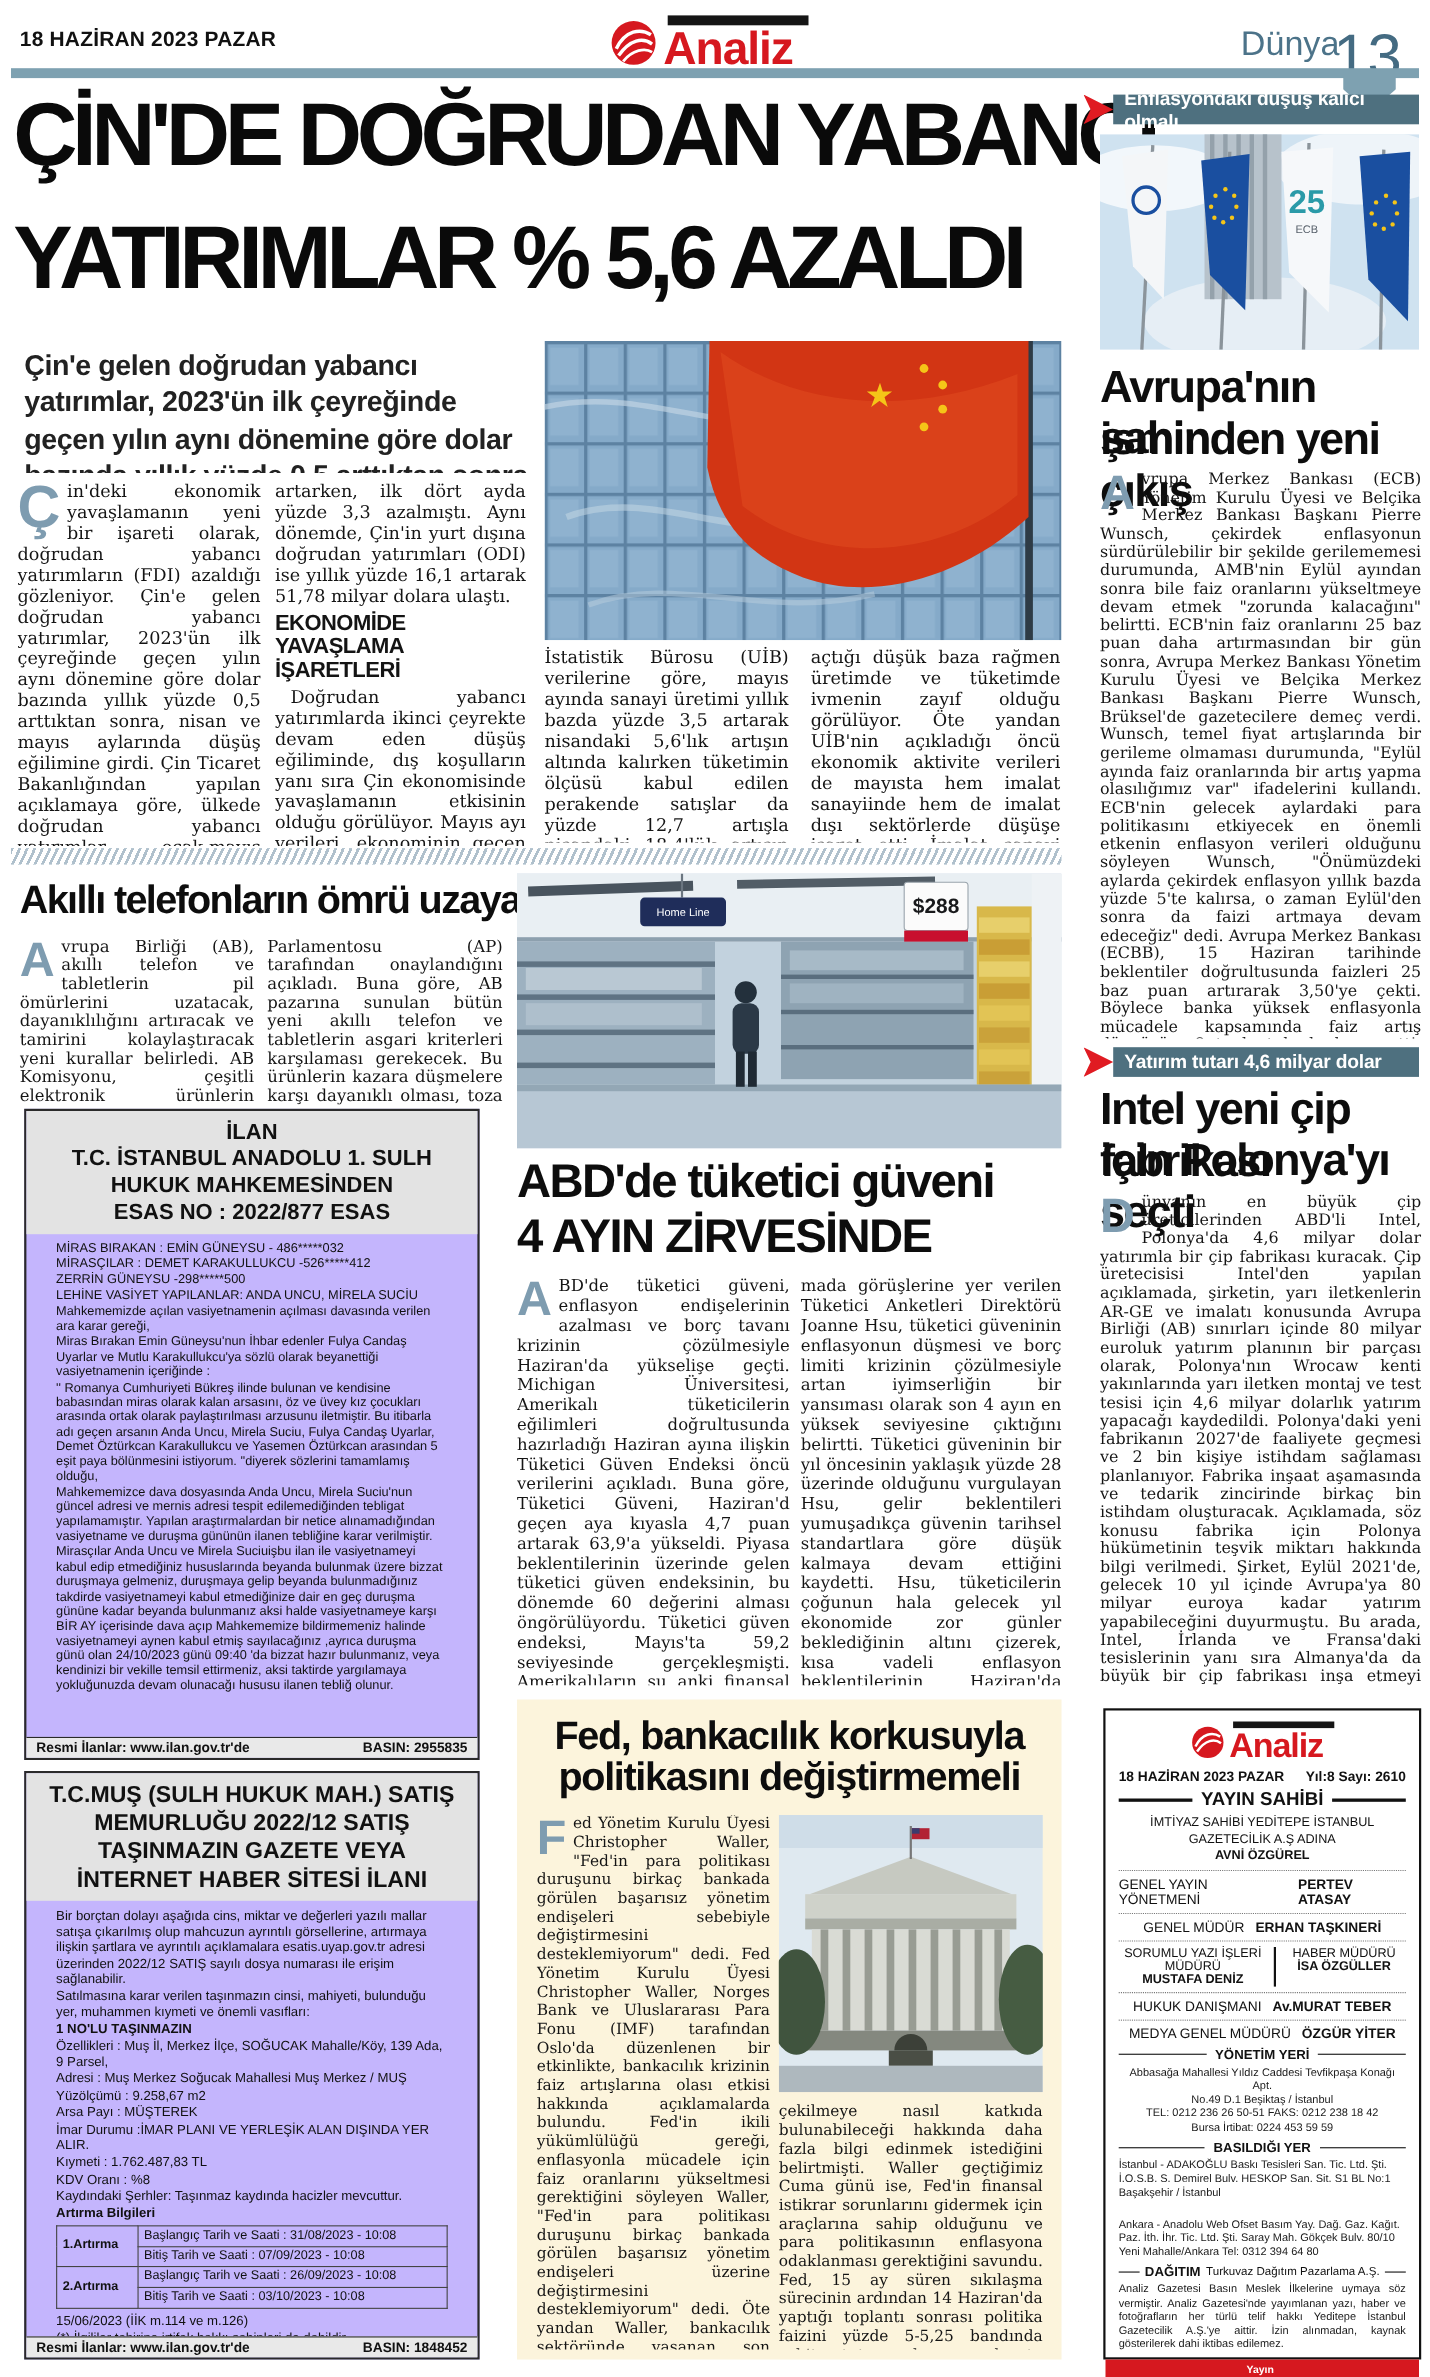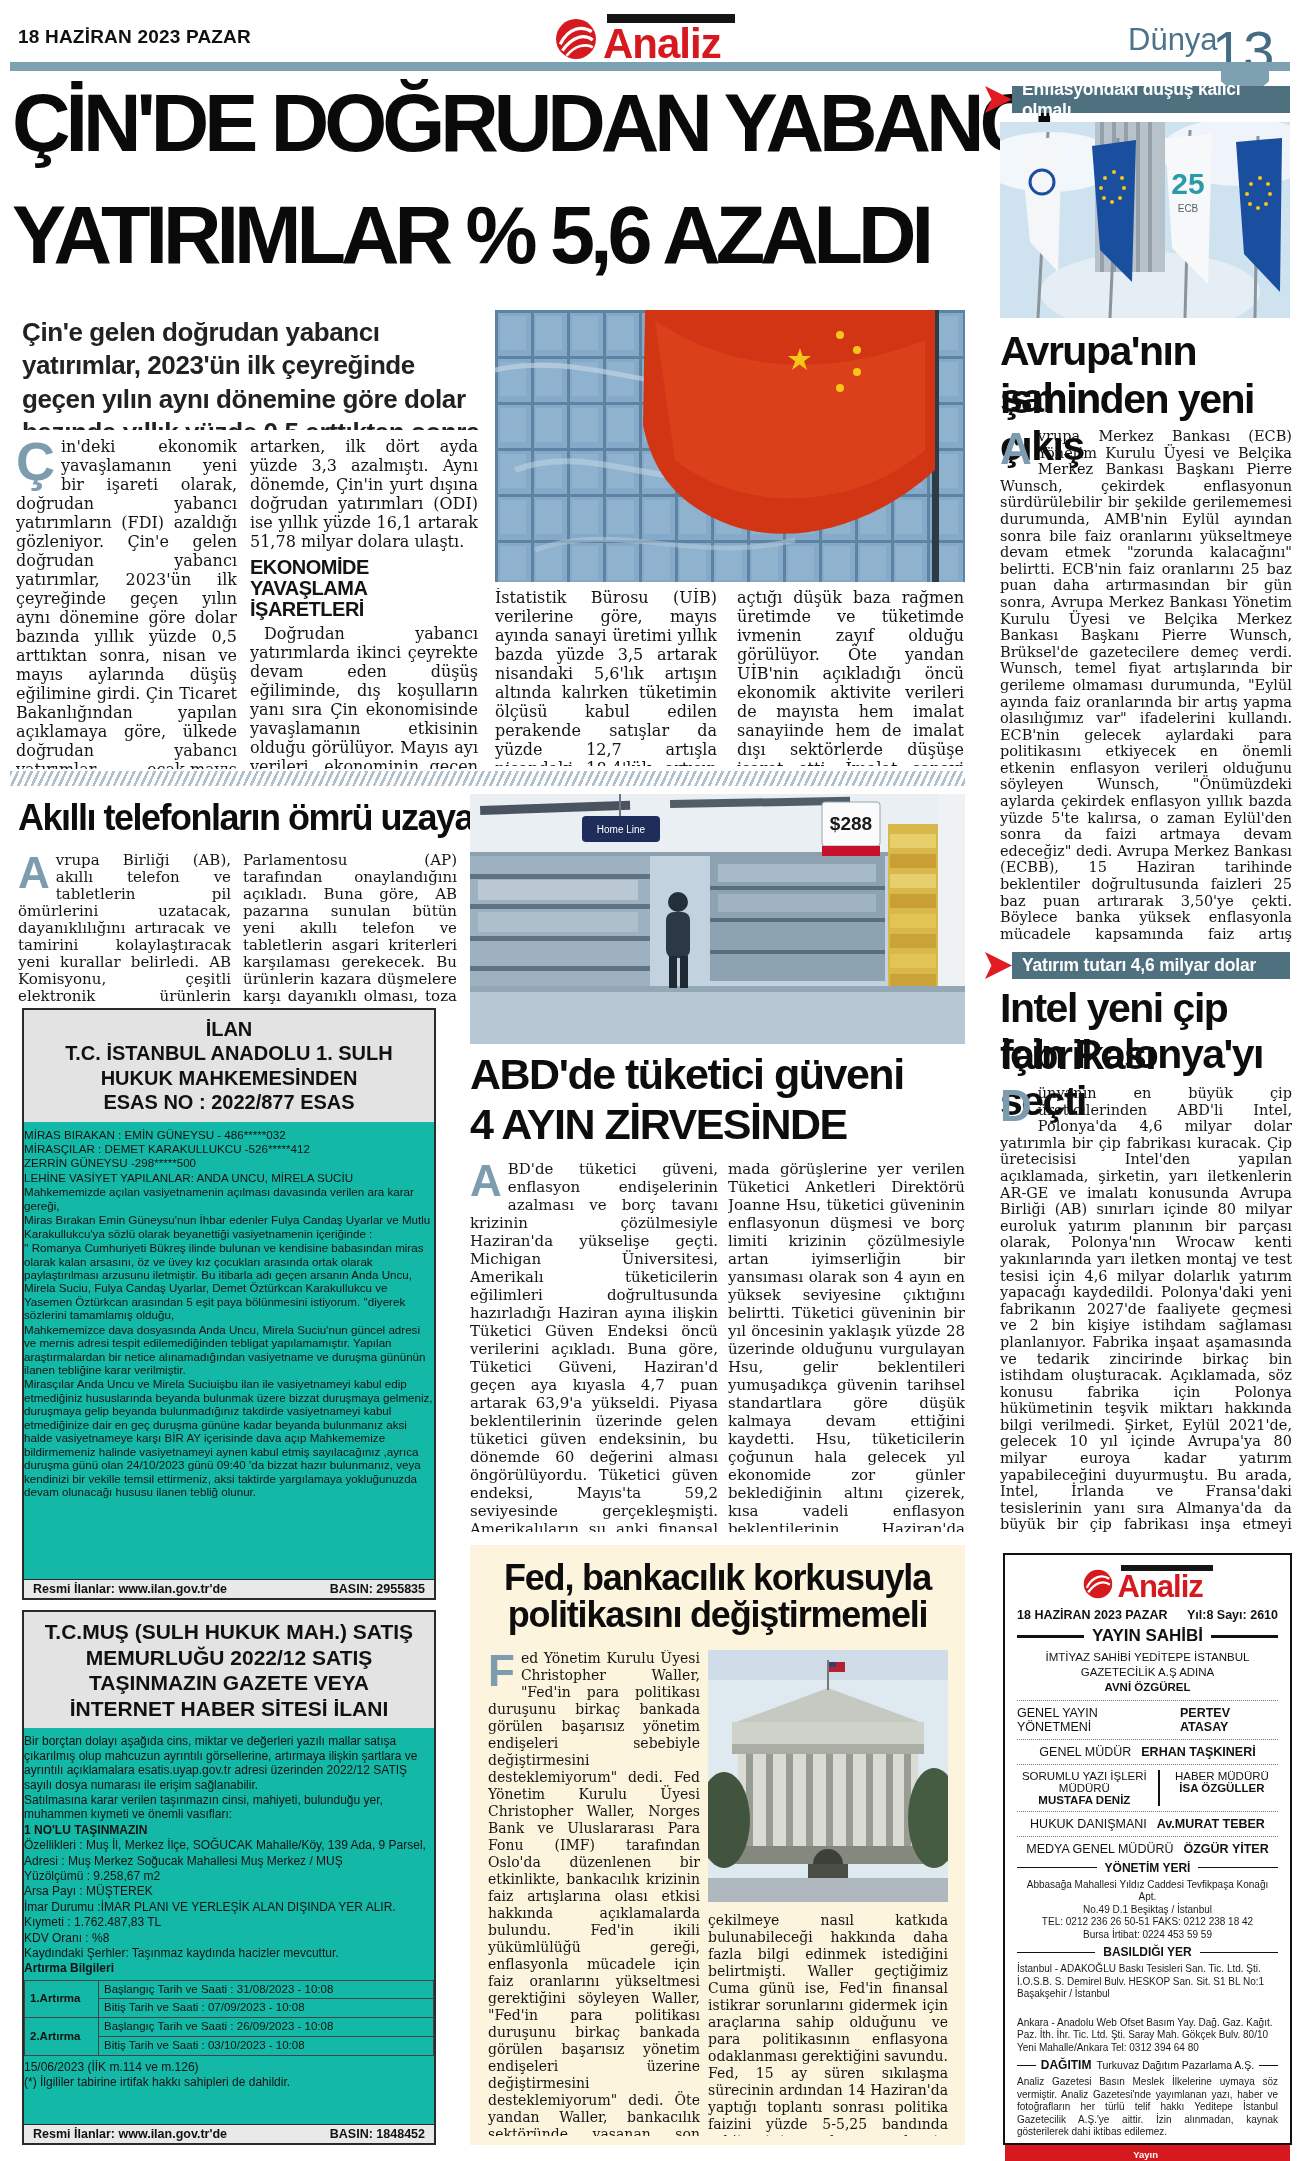--- a/index.html
+++ b/index.html
@@ -30,23 +30,23 @@
   .dropcap.sm{font-size:44px}
 
   
   .kicker{display:flex;align-items:center}
   .kicker-arrow{width:27px;height:27px;background:#e01b22;clip-path:polygon(0 0,100% 50%,0 100%,24% 50%);flex:none}
   .kicker-bar{background:#4e707f;color:#fff;font-weight:700;font-size:17.5px;padding:3px 10px;flex:1;height:27px;display:flex;align-items:center;letter-spacing:-.2px}
 
   .hatch{background:repeating-linear-gradient(115deg,#afc0cc 0 2.5px,#ffffff 2.5px 6.2px)}
 
   
-  .notice{border:2px solid #2a2a2a;background:#14b8a6;display:flex;flex-direction:column}
+  .notice{border:2px solid #2a2a2a;background:#c4b5fd;display:flex;flex-direction:column}
   .notice-head{background:#e3e3e3;text-align:center;font-weight:700;padding:7px 4px;line-height:1.22}
-  .notice-body{padding:6px 0;flex:1;overflow:hidden}
+  .notice-body{padding:6px 27px;flex:1;overflow:hidden}
   .notice-foot{background:#e9e9e9;border-top:1.5px solid #2a2a2a;display:flex;justify-content:space-between;font-weight:700;padding:2px 9px}
   .n1 .notice-head{font-size:20px}
   .n1 .notice-body{font-size:11.6px;line-height:1.16}
   .n2 .notice-head{font-size:21px}
   .n2 .notice-body{font-size:12px;line-height:1.2}
   .notice-body p{margin:0 0 1px 0}
   .sale-table{border-collapse:collapse;width:100%;margin:4px 0;font-size:11.5px}
   .sale-table td{border:1px solid #444;padding:2px 5px}
   .sale-table .lbl{font-weight:700;width:74px}
 

